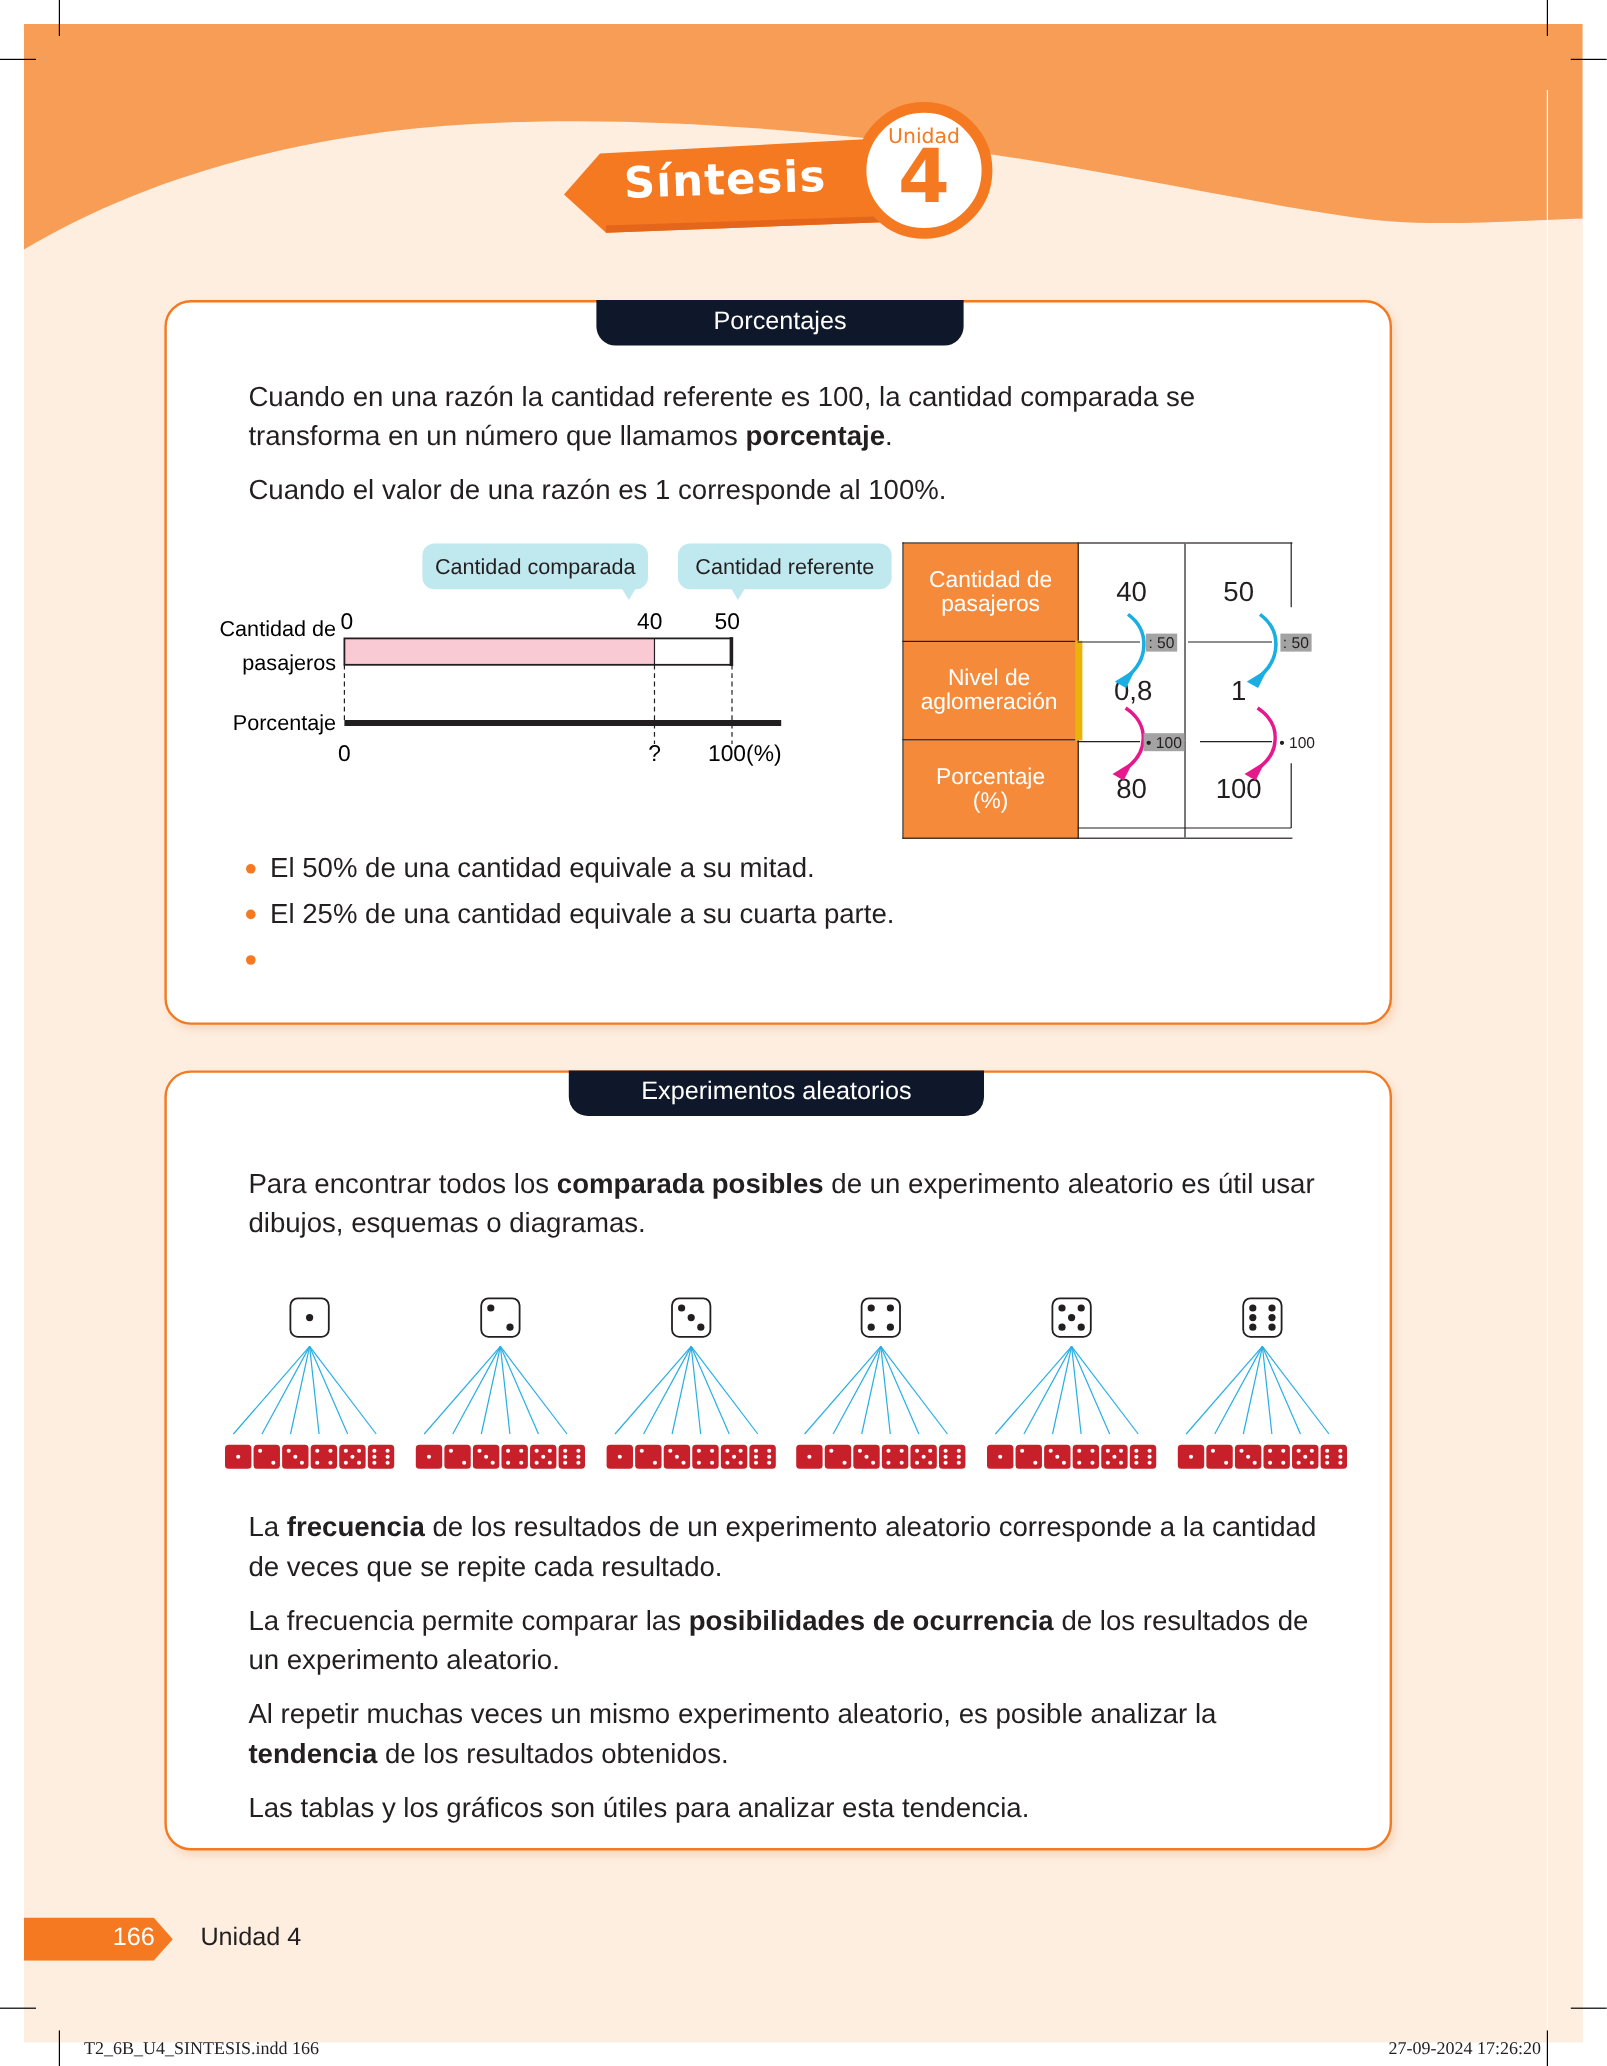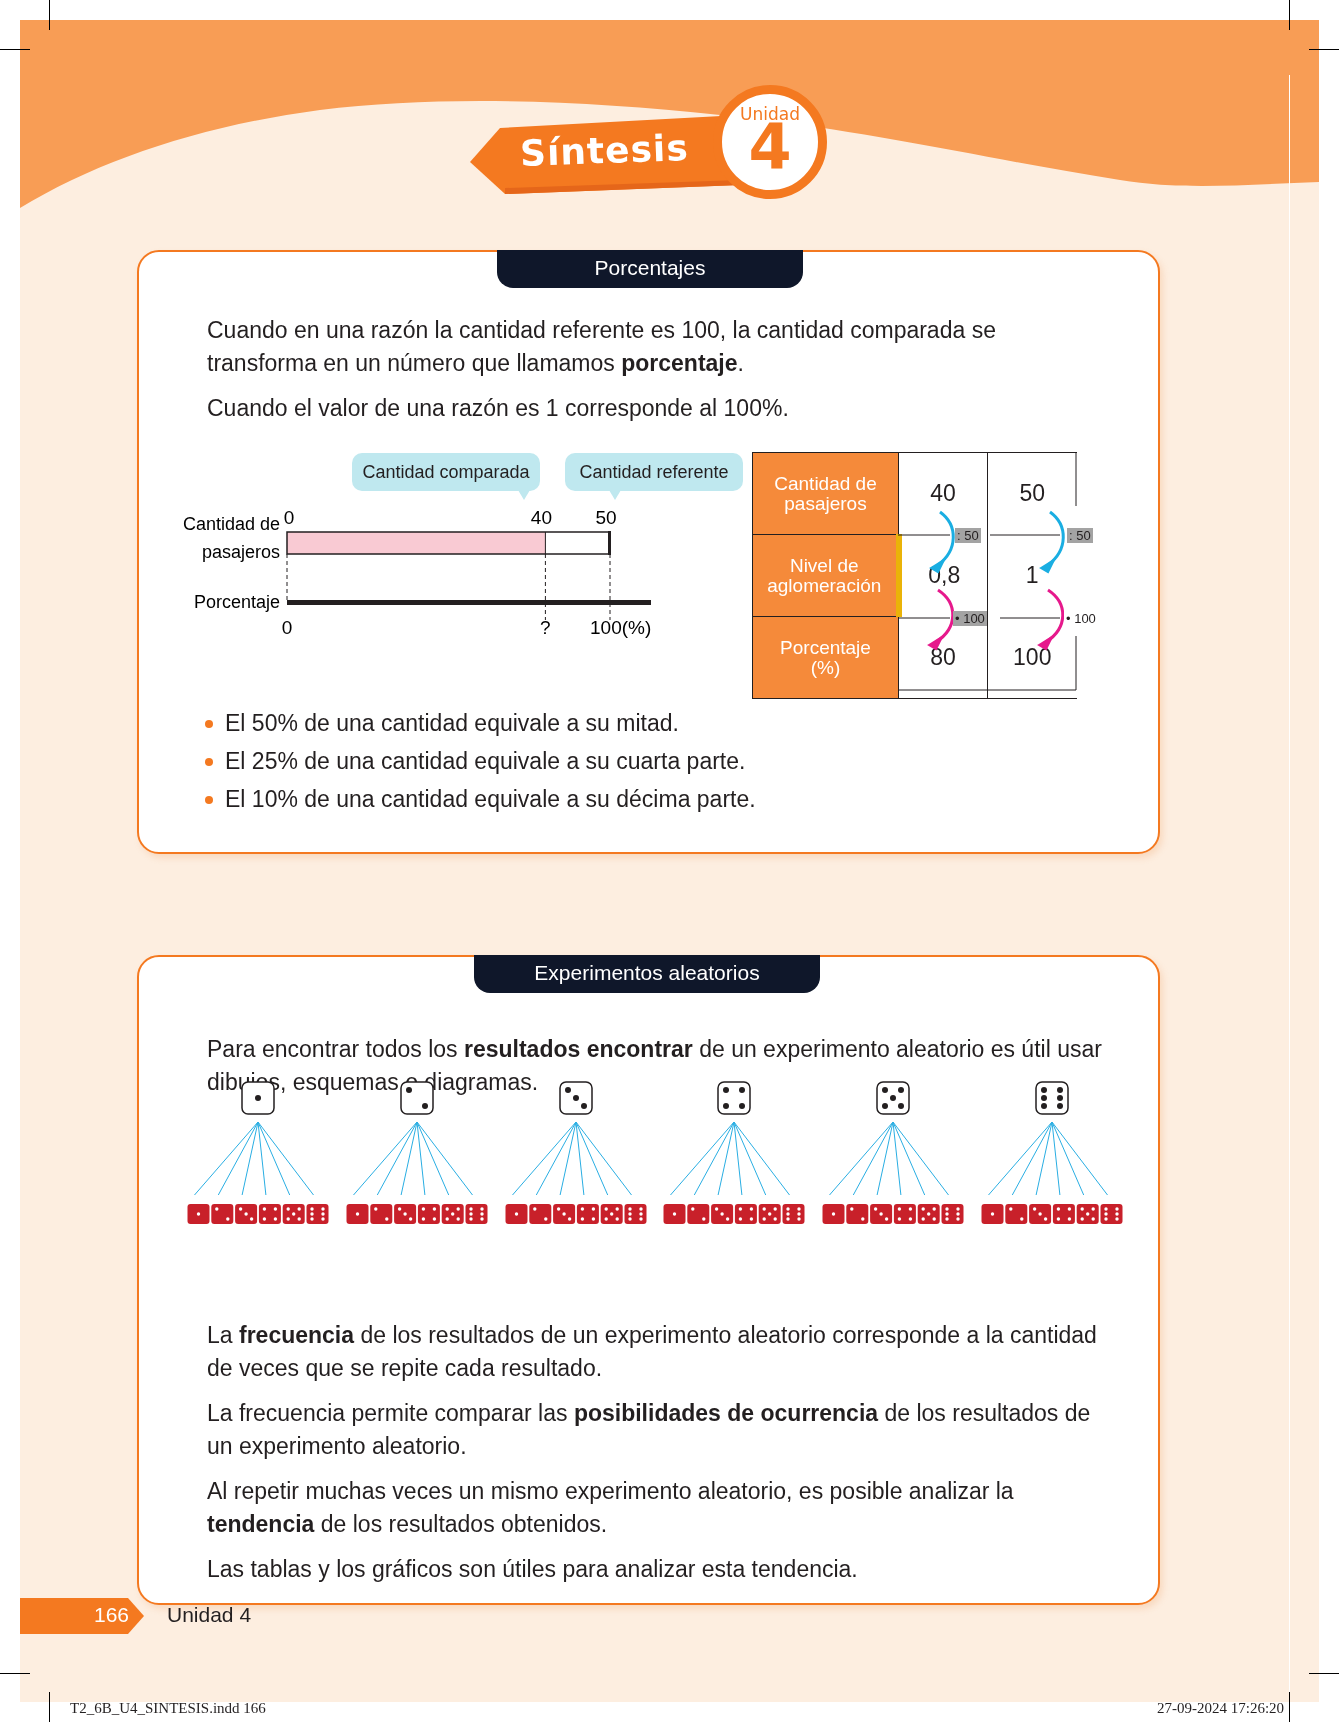--- a/index.html
+++ b/index.html
@@ -15,21 +15,21 @@
   
   .title-banner { position: absolute; left: 470px; top: 110px; }
   .title-text { position: absolute; left: 520px; top: 130px; font-family: "DejaVu Sans", sans-serif; font-weight: bold; font-size: 36px; color: #ffffff; letter-spacing: 1px; transform: rotate(-2deg); }
   .unit-circle { position: absolute; left: 713px; top: 85px; width: 114px; height: 114px; border-radius: 50%; background: #ffffff; border: 9px solid #f47920; }
   .unit-label { position: absolute; left: 0; right: 0; top: 10px; text-align: center; font-family: "DejaVu Sans", sans-serif; font-size: 17px; color: #f47920; }
   .unit-number { position: absolute; left: 0; right: 0; top: 22px; text-align: center; font-family: "DejaVu Sans", sans-serif; font-weight: bold; font-size: 62px; color: #f47920; line-height: 1; }
 
   
   .section { position: absolute; left: 137px; width: 1023px; background: #ffffff; border: 2px solid #f47920; border-radius: 22px; box-shadow: 3px 4px 6px rgba(240,160,100,0.25); }
   .section-1 { top: 250px; height: 604px; }
-  .section-2 { top: 955px; height: 650px; }
+  .section-2 { top: 892px; height: 650px; }
   .section-tab { position: absolute; top: -2px; height: 38px; background: #0f172a; border-radius: 0 0 16px 16px; color: #ffffff; font-family: "Liberation Sans", sans-serif; font-size: 21px; text-align: center; line-height: 36px; }
   .section-1 .section-tab { left: 358px; width: 306px; }
   .section-2 .section-tab { left: 335px; width: 346px; }
 
   .para { position: absolute; left: 68px; font-family: "Liberation Sans", sans-serif; font-size: 23px; line-height: 33px; color: #231f20; width: 900px; }
   .para b { font-weight: bold; }
 
   
   .bullet-list { position: absolute; left: 64px; top: 452px; list-style: none; }
   .bullet-list li { font-family: "Liberation Sans", sans-serif; font-size: 23px; line-height: 38px; position: relative; padding-left: 22px; }
@@ -92,21 +92,21 @@
 
 <div class="section section-1">
   <div class="section-tab">Porcentajes</div>
 
   <p class="para" style="top:62px;"><span>Cuando en una razón la cantidad referente es 100, la cantidad comparada se transforma en un número que llamamos </span><b>porcentaje</b><span>.</span></p>
   <p class="para" style="top:140px;">Cuando el valor de una razón es 1 corresponde al 100%.</p>
 
   <ul class="bullet-list">
     <li><span class="bullet-dot"></span><span>El 50% de una cantidad equivale a su mitad.</span></li>
     <li><span class="bullet-dot"></span><span>El 25% de una cantidad equivale a su cuarta parte.</span></li>
-    <li><span class="bullet-dot"></span><span>El 10% de una cantidad equivale a su décima parte.</span></li>
+    <li><span class="bullet-dot"></span></li>
   </ul>
 </div>
 
 <div class="callout callout-1">Cantidad comparada</div>
 <div class="callout callout-2">Cantidad referente</div>
 
 <svg class="diagram" id="bar-diagram" width="1339" height="1722" style="pointer-events:none;">
   <text class="svg-text" x="280" y="530" text-anchor="end" font-size="18">Cantidad de</text>
   <text class="svg-text" x="280" y="558" text-anchor="end" font-size="18">pasajeros</text>
   <text class="svg-text" x="280" y="608" text-anchor="end" font-size="18">Porcentaje</text>
@@ -177,21 +177,21 @@
   </g>
 </svg>
 <div class="op-label" style="left:955px;top:528px;">: 50</div>
 <div class="op-label" style="left:1067px;top:528px;">: 50</div>
 <div class="op-label" style="left:953px;top:611px;">• 100</div>
 <div class="op-label" style="left:1064px;top:611px;background:#fff;">• 100</div>
 
 <div class="section section-2">
   <div class="section-tab">Experimentos aleatorios</div>
 
-  <p class="para" style="top:76px;"><span>Para encontrar todos los </span><b>resultados encontrar</b><span> de un experimento aleatorio es útil usar dibujos, esquemas o diagramas.</span></p>
+  <p class="para" style="top:76px;"><span>Para encontrar todos los </span><b>comparada posibles</b><span> de un experimento aleatorio es útil usar dibujos, esquemas o diagramas.</span></p>
 
   <p class="para" style="top:362px;"><span>La </span><b>frecuencia</b><span> de los resultados de un experimento aleatorio corresponde a la cantidad de veces que se repite cada resultado.</span></p>
   <p class="para" style="top:440px;"><span>La frecuencia permite comparar las </span><b>posibilidades de ocurrencia</b><span> de los resultados de un experimento aleatorio.</span></p>
   <p class="para" style="top:518px;"><span>Al repetir muchas veces un mismo experimento aleatorio, es posible analizar la </span><b>tendencia</b><span> de los resultados obtenidos.</span></p>
   <p class="para" style="top:596px;">Las tablas y los gráficos son útiles para analizar esta tendencia.</p>
 </div>
 
 <svg class="diagram" id="dice-tree" width="1339" height="1722" style="pointer-events:none;">
     <g>
       <g>

